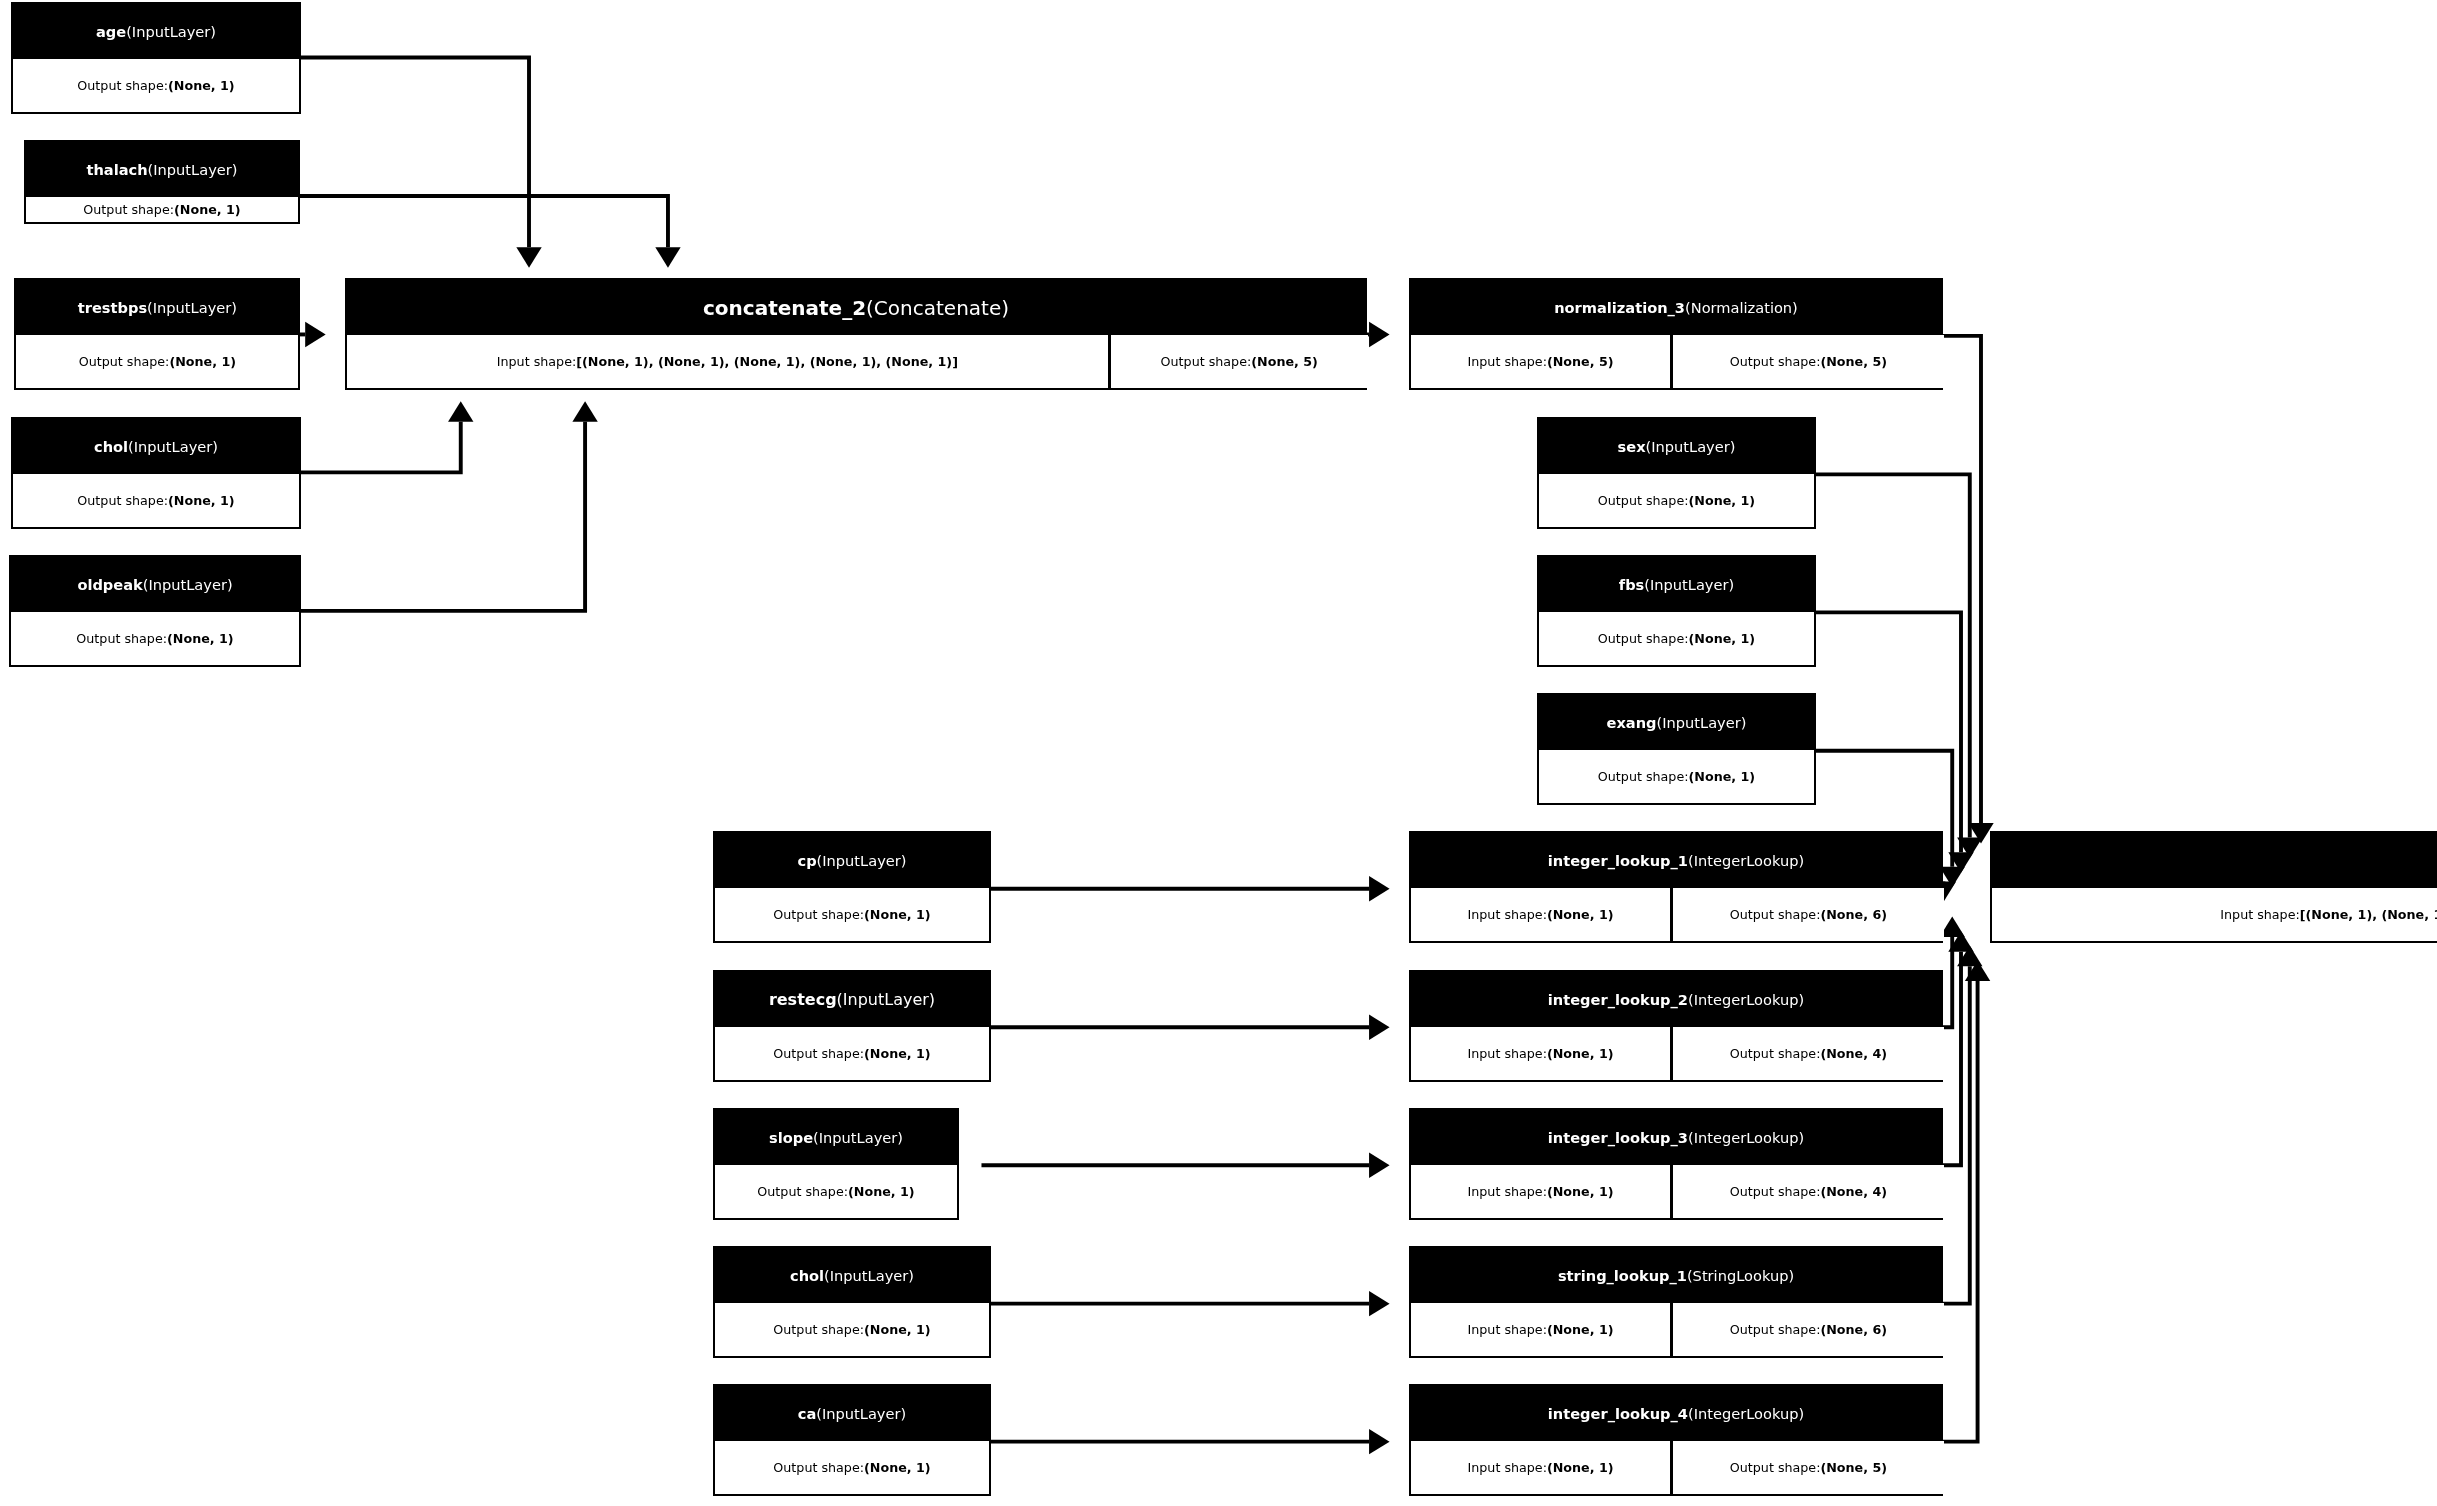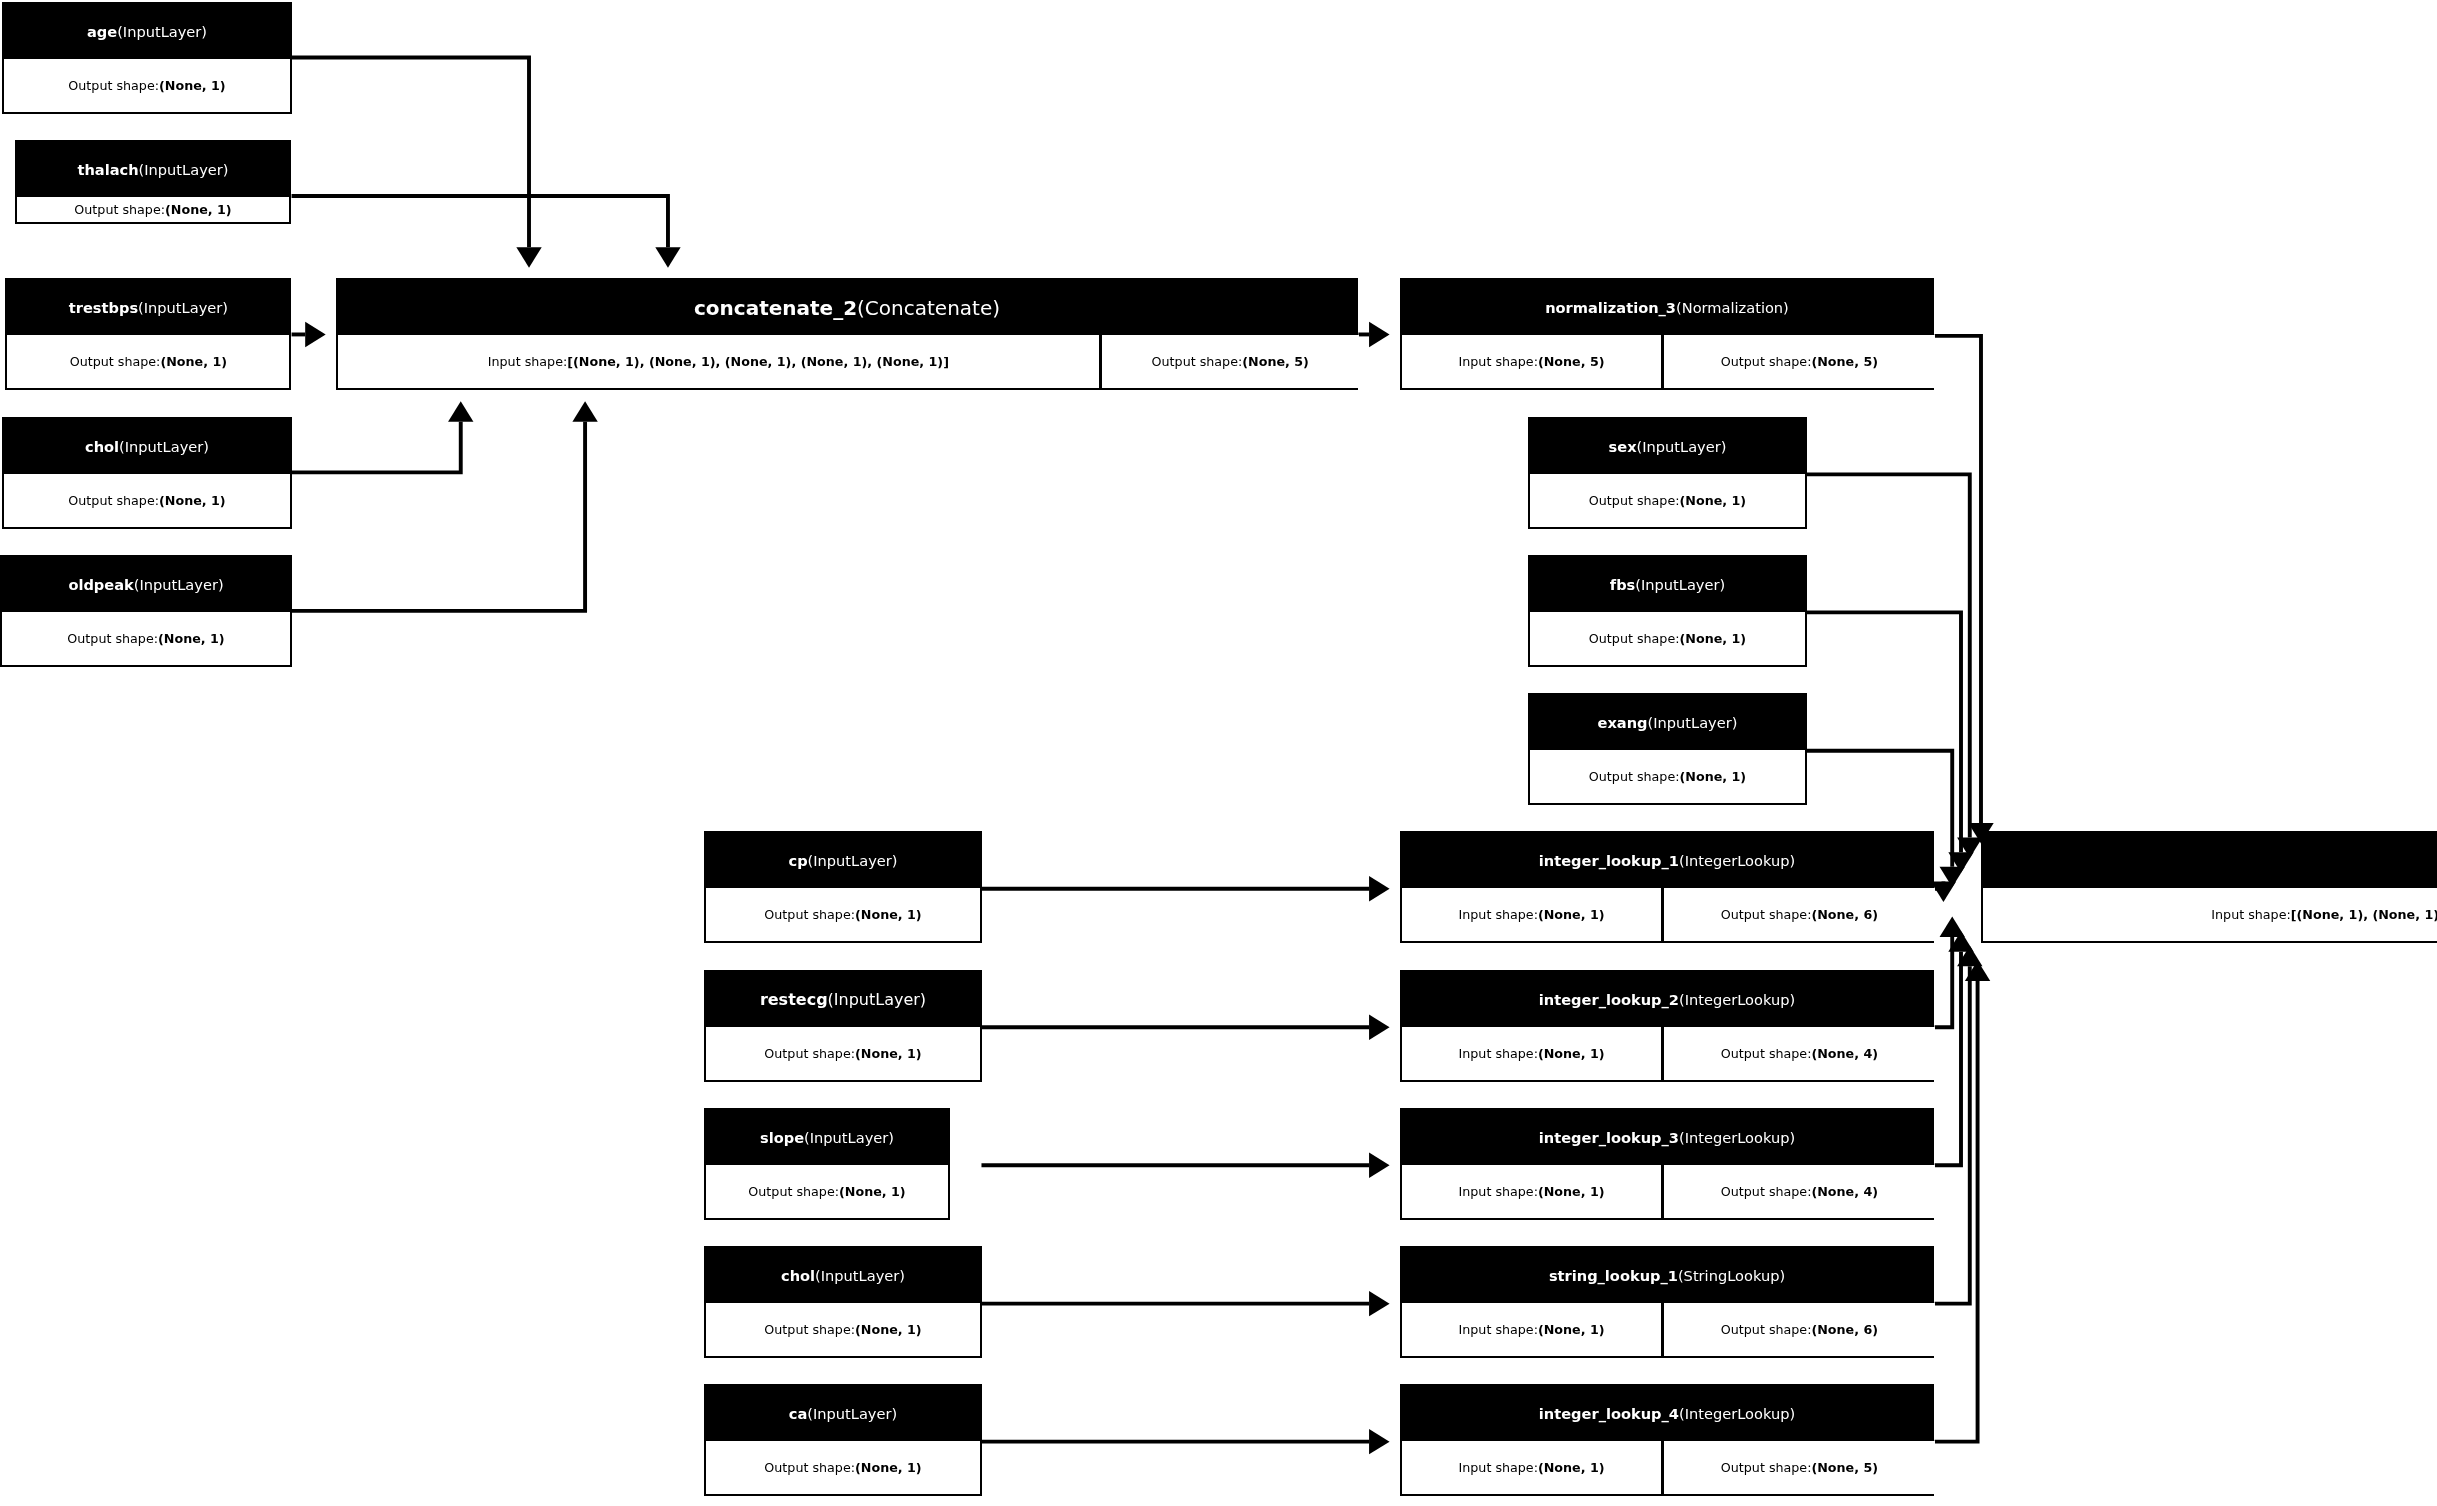--- a/index.html
+++ b/index.html
@@ -1,21 +1,21 @@
 <!DOCTYPE html>
 <html style="font-size:7.8px"><head>
 <meta charset="utf-8">
 <style>
   html,body{margin:0;padding:0;background:#ffffff;}
   body{font-family:"DejaVu Sans","Liberation Sans",sans-serif;}
   #canvas{position:relative;width:3471px;height:1506px;background:#ffffff;overflow:hidden;}
   #edges{position:absolute;left:0;top:0;width:3471px;height:1506px;pointer-events:none;}
 
   .node{position:absolute;background:#000000;border:2.9px solid #000000;box-sizing:border-box;
-        display:flex;flex-direction:column;}
+        display:flex;flex-direction:column;margin-left:9px;}
   .node-header{flex:0 0 auto;background:#000000;color:#ffffff;display:flex;align-items:center;
                justify-content:center;white-space:nowrap;}
   .node-header .nm{font-weight:bold;}
   .node-header .ty{font-weight:normal;}
   .node-header .ty:before{content:" ";}
   .node-body{flex:1 1 auto;display:flex;background:#000000;gap:2.9px;}
   .cell{background:#ffffff;color:#000000;display:flex;align-items:center;justify-content:center;
         white-space:nowrap;overflow:hidden;flex:1 1 auto;}
   .cell .lbl{font-weight:normal;}
   .cell .val{font-weight:bold;}

